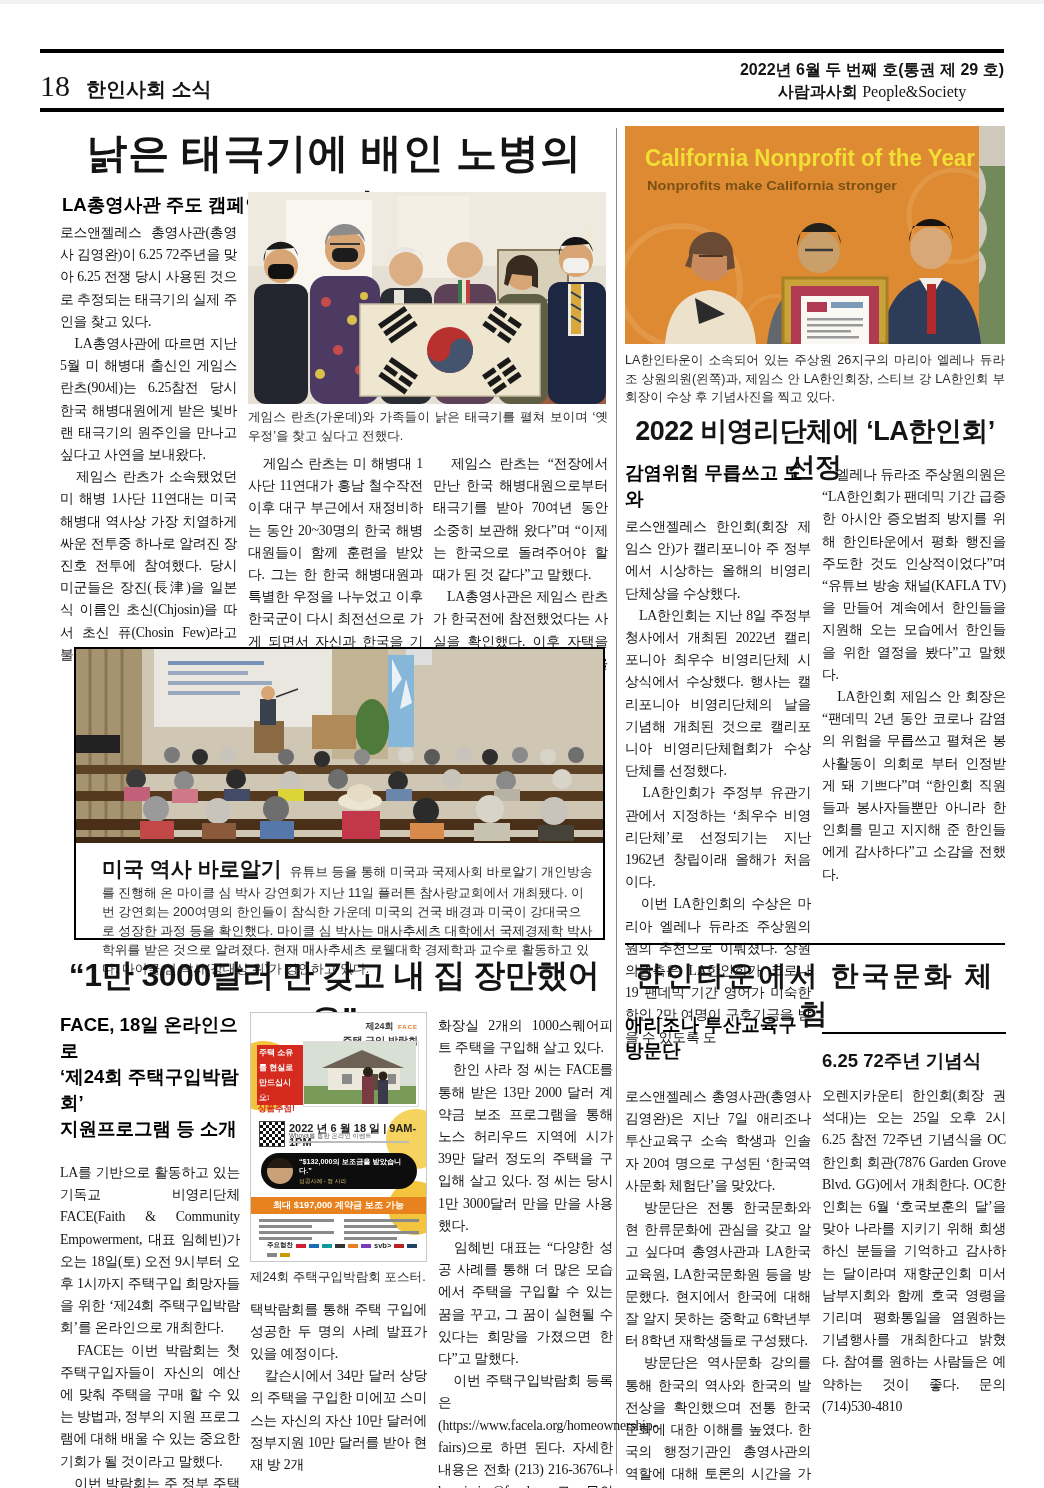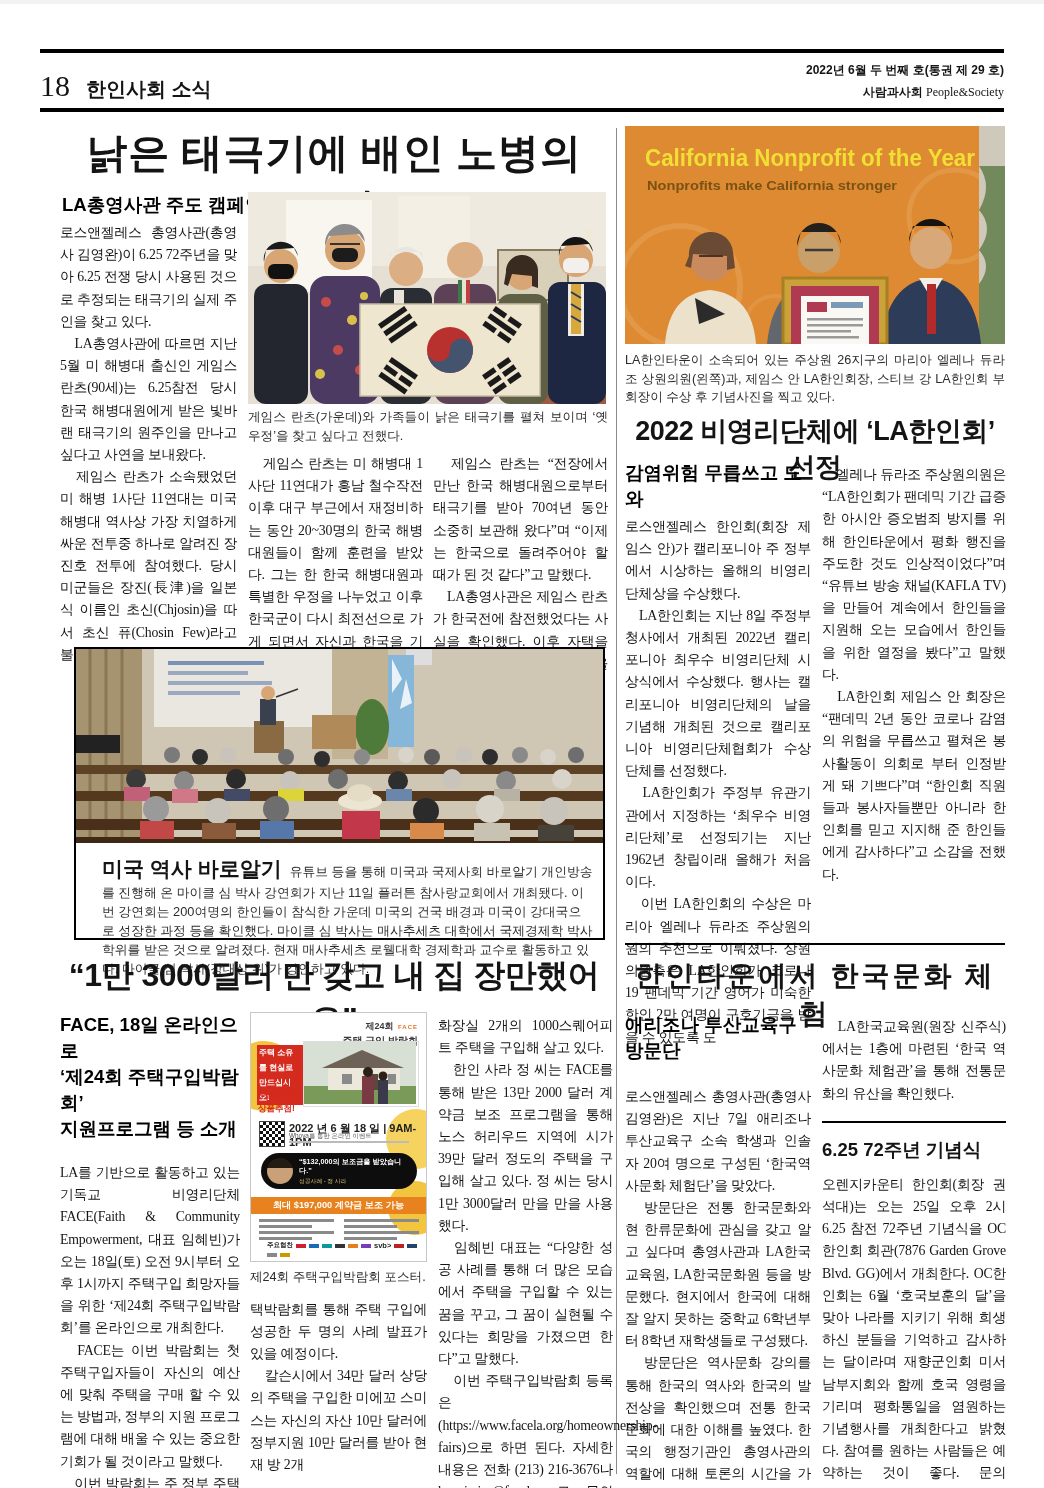--- a/index.html
+++ b/index.html
@@ -5,21 +5,21 @@
   html,body{margin:0;padding:0;background:#f2f2f2;}
   .page{position:relative;width:1044px;height:1488px;background:#ffffff;margin:4px auto;
         font-family:"Liberation Serif","DejaVu Serif",serif;color:#141414;overflow:hidden;}
   .abs{position:absolute;}
   .hr-black{background:#000;}
   
   .hdr-row{left:40px;top:52px;width:964px;height:50px;display:flex;justify-content:space-between;align-items:flex-end;padding-bottom:3px;box-sizing:border-box;}
   .hdr-left{display:flex;align-items:baseline;gap:16px;}
   .pg-num{font-size:30px;font-weight:normal;}
   .sec-title{font-family:"Liberation Sans","DejaVu Sans",sans-serif;font-weight:bold;font-size:20px;}
-  .hdr-right{text-align:right;font-family:"Liberation Sans","DejaVu Sans",sans-serif;font-weight:bold;font-size:12px;line-height:22px;}
+  .hdr-right{text-align:center;font-family:"Liberation Sans","DejaVu Sans",sans-serif;font-weight:bold;font-size:16px;line-height:22px;}
   .hdr-right .ed-en{font-family:"Liberation Serif","DejaVu Serif",serif;font-weight:normal;}
   
   .v-rule{left:616px;top:124px;width:1px;height:1346px;background:#8a8a8a;}
   
   .h-flag{left:60px;top:122px;width:548px;text-align:center;font-weight:900;font-size:41px;letter-spacing:1px;}
   .h-np{left:625px;top:409px;width:380px;text-align:center;font-family:"Liberation Sans","DejaVu Sans",sans-serif;font-weight:bold;font-size:27px;letter-spacing:-0.5px;}
   .h-housing{left:60px;top:950px;width:548px;text-align:center;font-family:"Liberation Sans","DejaVu Sans",sans-serif;font-weight:bold;font-size:32px;letter-spacing:-0.5px;}
   .h-culture{left:625px;top:953px;width:380px;text-align:center;font-weight:bold;font-size:28px;letter-spacing:3px;}
   
   .subhead{font-family:"Liberation Sans","DejaVu Sans",sans-serif;font-weight:bold;font-size:18.5px;line-height:26px;color:#000;white-space:pre-line;}
@@ -463,23 +463,20 @@
   <div class="abs h-culture">한인타운에서 한국문화 체험</div>
   <div class="abs" style="left:625px;top:1008px;width:186px;">
     <div class="subhead" style="margin-bottom:22px;">애리조나 투산교육구 방문단</div>
     <div class="body-text">
         <p>로스앤젤레스 총영사관(총영사 김영완)은 지난 7일 애리조나 투산교육구 소속 학생과 인솔자 20여 명으로 구성된 ‘한국역사문화 체험단’을 맞았다.</p>
         <p>　방문단은 전통 한국문화와 현 한류문화에 관심을 갖고 알고 싶다며 총영사관과 LA한국교육원, LA한국문화원 등을 방문했다. 현지에서 한국에 대해 잘 알지 못하는 중학교 6학년부터 8학년 재학생들로 구성됐다.</p>
         <p>　방문단은 역사문화 강의를 통해 한국의 역사와 한국의 발전상을 확인했으며 전통 한국문화에 대한 이해를 높였다. 한국의 행정기관인 총영사관의 역할에 대해 토론의 시간을 가졌다.</p>
       </div>
   </div>
   <div class="abs" style="left:822px;top:1012px;width:184px;">
-    <div class="body-text">
-        <p>　LA한국교육원(원장 신주식)에서는 1층에 마련된 ‘한국 역사문화 체험관’을 통해 전통문화의 유산을 확인했다.</p>
-      </div>
     <div class="col-divider"></div>
     <div class="subhead2">6.25 72주년 기념식</div>
     <div class="body-text">
         <p>오렌지카운티 한인회(회장 권석대)는 오는 25일 오후 2시 6.25 참전 72주년 기념식을 OC한인회 회관(7876 Garden Grove Blvd. GG)에서 개최한다. OC한인회는 6월 ‘호국보훈의 달’을 맞아 나라를 지키기 위해 희생하신 분들을 기억하고 감사하는 달이라며 재향군인회 미서남부지회와 함께 호국 영령을 기리며 평화통일을 염원하는 기념행사를 개최한다고 밝혔다. 참여를 원하는 사람들은 예약하는 것이 좋다. 문의 (714)530-4810</p>
       </div>
   </div>
 
 </div>
 
 </body></html>

